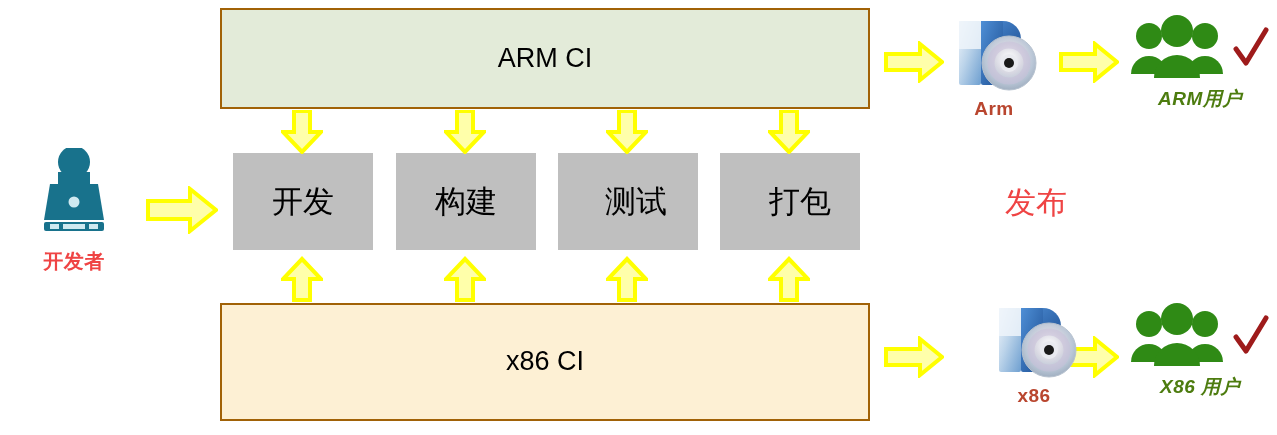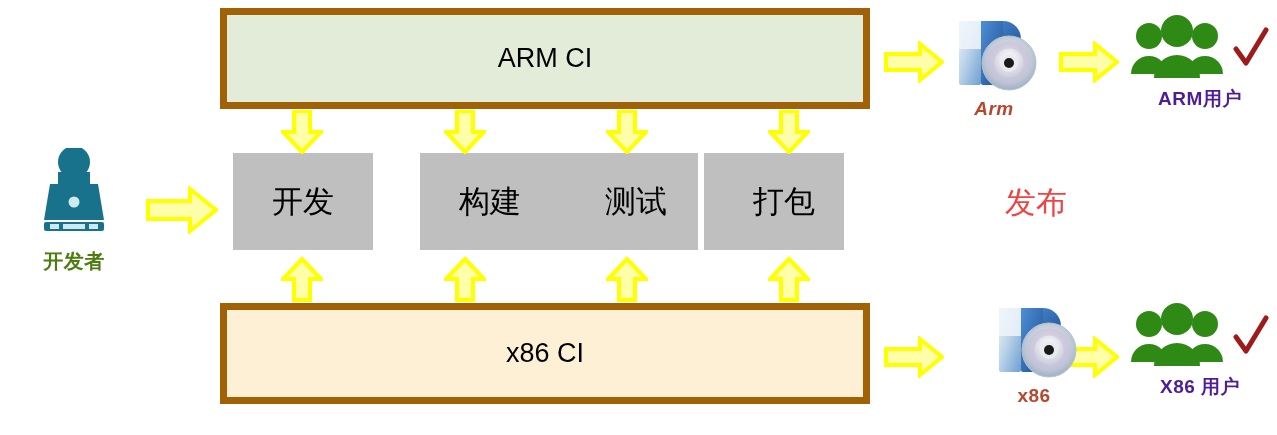--- a/index.html
+++ b/index.html
@@ -9,49 +9,49 @@
     font-family:"Liberation Sans","DejaVu Sans",sans-serif;
     overflow:hidden;
     position:relative;
   }
   .stage{position:absolute;top:0;left:0;width:1277px;height:435px;}
 
   
   .ci-box{
     position:absolute;
     box-sizing:border-box;
-    border:7px solid #a16207;
+    border:2px solid #a16207;
     display:flex;
     flex-direction:column;
     align-items:center;
     justify-content:center;
     line-height:1.18;
     color:#000000;
     font-size:27px;
     text-align:center;
   }
   .ci-box .l1{display:block;}
   .ci-box .l2{display:block;}
   #arm-ci{left:220px;top:8px;width:650px;height:101px;background:#e3ebd9;}
-  #x86-ci{left:220px;top:303px;width:650px;height:101px;background:#fdf0d4;}
+  #x86-ci{left:220px;top:303px;width:650px;height:118px;background:#fdf0d4;}
 
   
   .stage-box{
     position:absolute;
     top:153px;
     width:140px;height:97px;
     background:#bfbfbf;
     display:flex;align-items:center;justify-content:center;
     font-size:31px;color:#000000;
     box-sizing:border-box;
   }
   #stage-0{left:233px;}
-  #stage-1{left:396px;margin-left:24px;}
+  #stage-1{left:396px;}
   #stage-2{left:558px;padding-left:16px;}
-  #stage-3{left:704px;padding-left:20px;}
+  #stage-3{left:720px;padding-left:20px;}
 
   
   .arrow{position:absolute;}
   .arrow svg{display:block;}
 
   .arr-down{width:42px;height:44px;top:110px;}
   #ad-0{left:281px;} #ad-1{left:444px;} #ad-2{left:606px;} #ad-3{left:768px;}
 
   .arr-up{width:42px;height:46px;top:256px;}
   #au-0{left:281px;} #au-1{left:444px;} #au-2{left:606px;} #au-3{left:768px;}
@@ -63,29 +63,29 @@
   #ar-x86-1{left:884px;top:336px;width:60px;height:42px;}
   #ar-x86-2{left:1059px;top:336px;width:60px;height:42px;}
 
   
   .icon-group{position:absolute;text-align:center;}
   .icon-caption{
     font-size:19px;font-weight:bold;color:#b14a33;
     margin-top:1px;letter-spacing:0.5px;white-space:nowrap;
   }
   #developer{left:14px;top:148px;width:120px;}
-  #developer .icon-caption{color:#4d7c0f;font-size:20px;margin-top:4px;font-family:Liberation Serif, serif;}
-
-  #pkg-arm{left:940px;top:18px;width:108px;font-style:italic;}
+  #developer .icon-caption{color:#ef4444;font-size:20px;margin-top:4px;font-family:Liberation Serif, serif;}
+
+  #pkg-arm{left:940px;top:18px;width:108px;}
   #pkg-x86{left:980px;top:305px;width:108px;}
   #pkg-arm .icon-caption,#pkg-x86 .icon-caption{font-size:19px;color:#b9462f;margin-top:-2px;}
 
   #users-arm{left:1126px;top:12px;width:148px;}
   #users-x86{left:1126px;top:300px;width:148px;}
-  #users-arm .icon-caption,#users-x86 .icon-caption{font-size:19px;color:#4c1d95;margin-top:-2px;}
+  #users-arm .icon-caption,#users-x86 .icon-caption{font-size:19px;color:#4d7c0f;margin-top:-2px;font-style:italic;}
 
   .icon-row{position:relative;display:flex;align-items:center;justify-content:center;}
   .check{margin-left:2px;}
 
   
   #release-label{
     position:absolute;left:1005px;top:182px;
     font-size:31px;color:#ef4444;font-weight:normal;white-space:nowrap;
   }
 </style>

